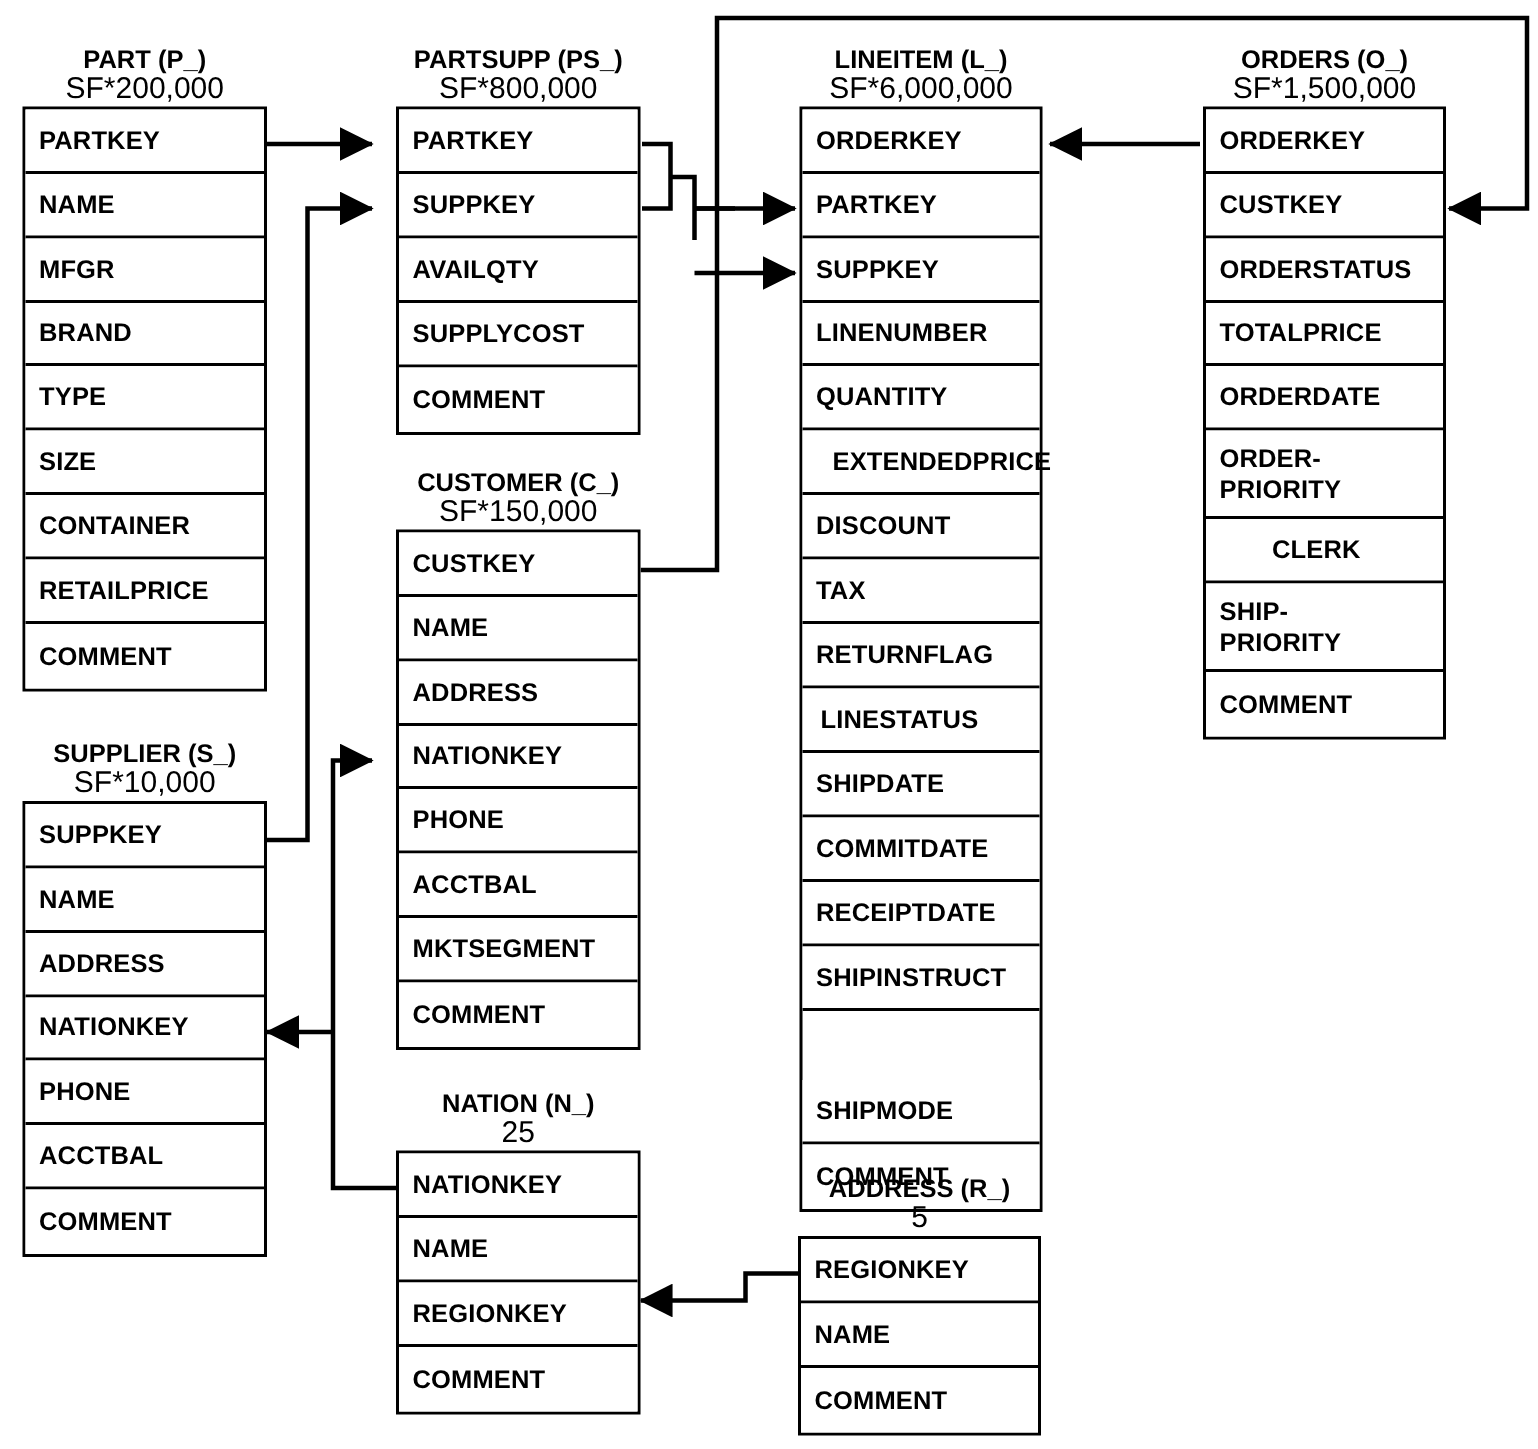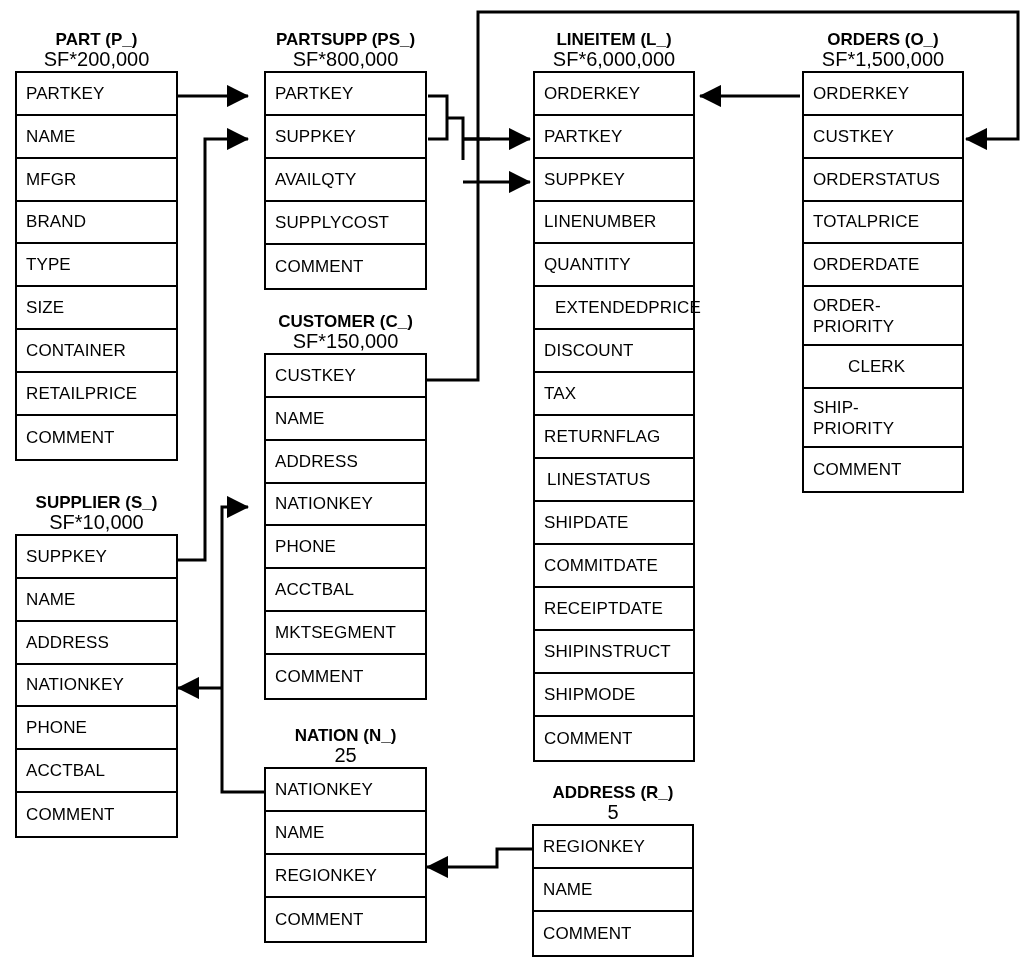--- a/index.html
+++ b/index.html
@@ -29,20 +29,21 @@
     color:#000;
     text-align:center;
     line-height:19px;
     white-space:nowrap;
   }
   .entity-box{
     border:2.5px solid #000;
     background:#fff;
     box-sizing:border-box;
     margin-top:2px;
+    font-weight:bold;
   }
   .field{
     border-bottom:2px solid #000;
     box-sizing:border-box;
     display:flex;
     align-items:center;
     padding-left:9px;
     font-size:17px;
     color:#000;
     letter-spacing:.1px;
@@ -136,21 +137,21 @@
       <div class="field" style="height:43px;">QUANTITY</div>
       <div class="field" style="height:43px;padding-left:20px;">EXTENDEDPRICE</div>
       <div class="field" style="height:43px;">DISCOUNT</div>
       <div class="field" style="height:43px;">TAX</div>
       <div class="field" style="height:43px;">RETURNFLAG</div>
       <div class="field" style="height:43px;padding-left:12px;">LINESTATUS</div>
       <div class="field" style="height:43px;">SHIPDATE</div>
       <div class="field" style="height:43px;">COMMITDATE</div>
       <div class="field" style="height:43px;">RECEIPTDATE</div>
       <div class="field" style="height:43px;">SHIPINSTRUCT</div>
-      <div class="field" style="height:43px;">SHIPMODE</div>
+      <div class="field" style="height:43px;margin-top:46px;">SHIPMODE</div>
       <div class="field" style="height:43px;">COMMENT</div>
     </div>
   </div>
 
   <div class="entity" style="left:802px; top:30px; width:162px;">
     <div class="entity-title">ORDERS (O_)</div>
     <div class="entity-card">SF*1,500,000</div>
     <div class="entity-box">
       <div class="field" style="height:43px;">ORDERKEY</div>
       <div class="field" style="height:43px;">CUSTKEY</div>

